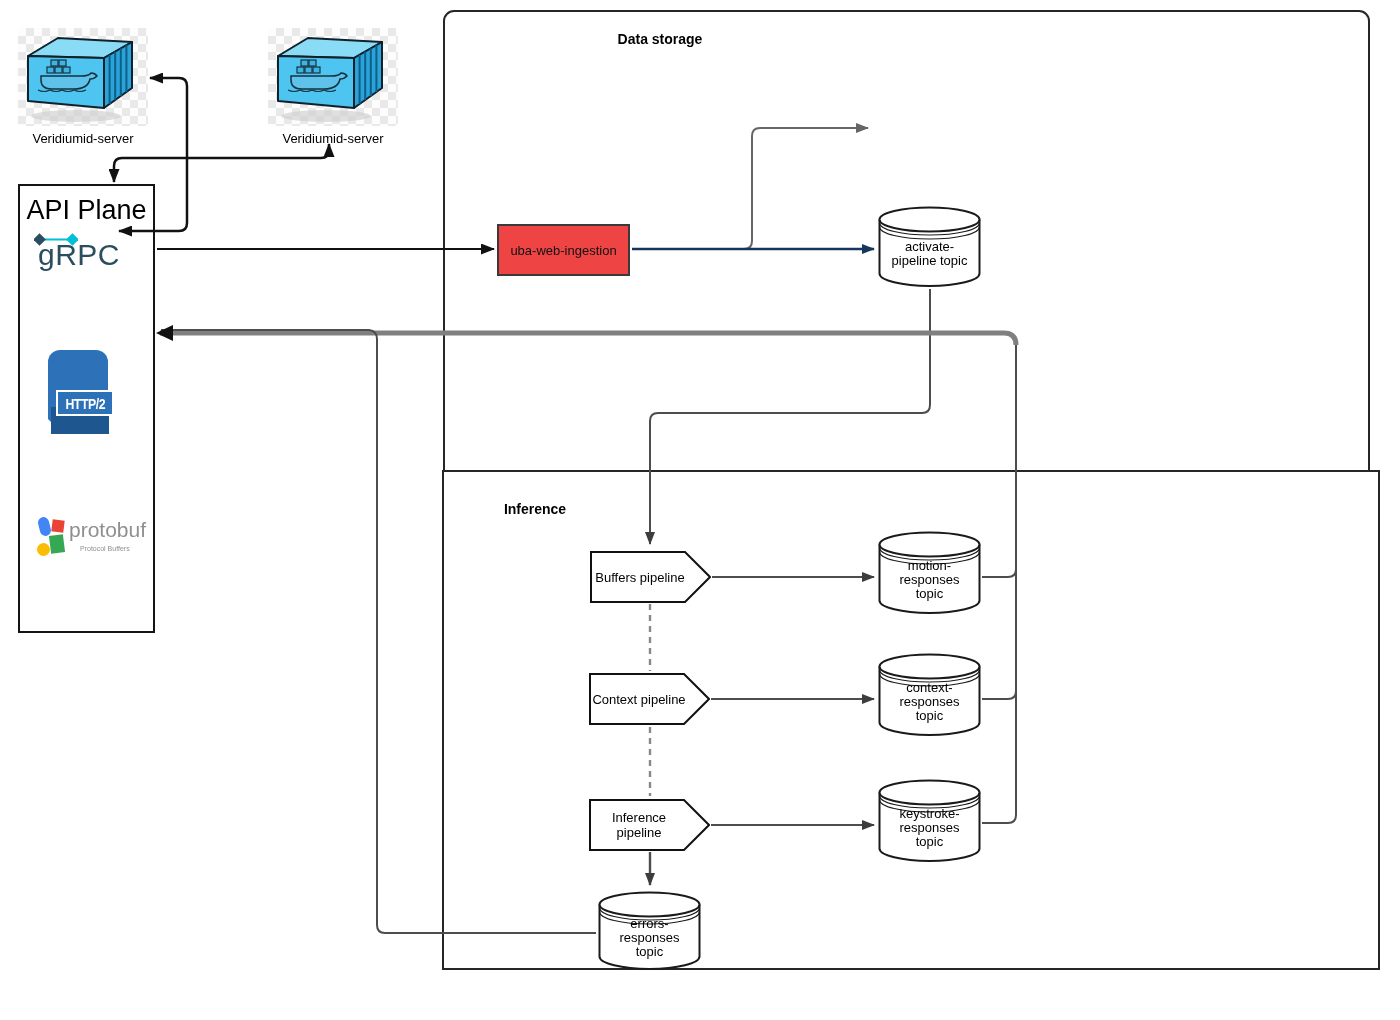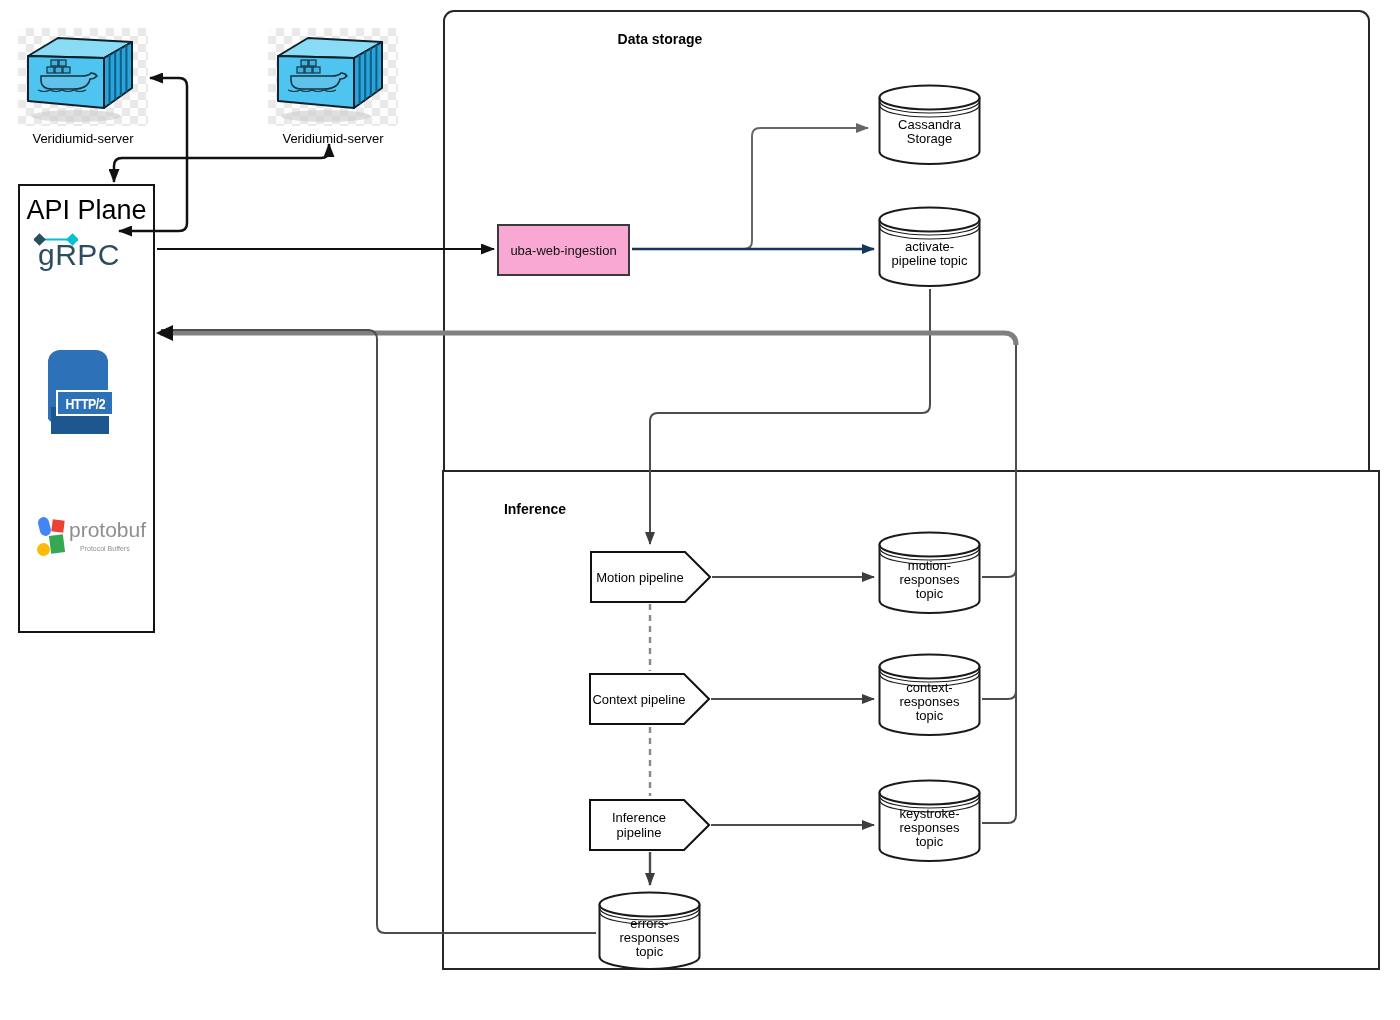--- a/index.html
+++ b/index.html
@@ -33,21 +33,21 @@
   #pb-word{position:absolute;left:35px;top:2px;font-size:21px;color:#8f8f8f;}
   #pb-sub{position:absolute;left:46px;top:29px;font-size:7px;color:#8f8f8f;}
   
   .docker-img{position:absolute;width:130px;height:98px;z-index:2;
     background-color:#fdfdfd;
     background-image:linear-gradient(45deg,#e9e9e9 25%,transparent 25%,transparent 75%,#e9e9e9 75%),
                      linear-gradient(45deg,#e9e9e9 25%,transparent 25%,transparent 75%,#e9e9e9 75%);
     background-size:16px 16px;background-position:0 0,8px 8px;}
   .node-label{position:absolute;font-size:13px;color:#000;text-align:center;z-index:2;}
   
-  .rectnode{position:absolute;border:2px solid #3a3a3a;background:#f9a8d4;box-sizing:border-box;
+  .rectnode{position:absolute;border:2px solid #3a3a3a;background:#ef4444;box-sizing:border-box;
     display:flex;align-items:center;justify-content:center;font-size:13px;z-index:2;}
   
   .cylinder{position:absolute;width:103px;z-index:2;}
   .cylinder svg{position:absolute;left:0;top:0;}
   .cyl-label{position:absolute;left:4px;right:4px;top:20px;bottom:6px;display:flex;align-items:center;justify-content:center;
     text-align:center;font-size:13px;line-height:1.1;white-space:pre-line;color:#000;}
   
   .pipeline{position:absolute;width:121px;height:52px;z-index:2;}
   .pipeline svg{position:absolute;left:0;top:0;}
   .pipe-label{position:absolute;left:0;top:0;width:100px;height:52px;display:flex;align-items:center;justify-content:center;
@@ -150,30 +150,20 @@
         <path d="M20 62 q6 3 12 0 q6 3 12 0 q6 3 12 0 q6 3 12 0" fill="none" stroke="#16323f" stroke-width="1.2"></path>
       </g>
     </svg>
   </div>
   <div class="node-label" style="left:268px;top:131px;width:130px;">Veridiumid-server</div>
 
   <div class="rectnode" style="left:497px;top:224px;width:133px;height:52px;">
     <span>uba-web-ingestion</span>
   </div>
 
-  <div class="cylinder" style="left:878px;top:84px;height:82px;">
-    <svg width="103" height="82" viewBox="0 0 103 82">
-      <path d="M1.5 13.5 V67.5 A50 12.5 0 0 0 101.5 67.5 V13.5" fill="#fff" stroke="#1a1a1a" stroke-width="2"></path>
-      <ellipse cx="51.5" cy="13.5" rx="50" ry="12" fill="#fff" stroke="#1a1a1a" stroke-width="2"></ellipse>
-      <path d="M1.5 17 A50 12 0 0 0 101.5 17" fill="none" stroke="#1a1a1a" stroke-width="1.2"></path>
-      <path d="M1.5 21 A50 12 0 0 0 101.5 21" fill="none" stroke="#1a1a1a" stroke-width="1.2"></path>
-    </svg>
-    <div class="cyl-label">Cassandra
-Storage</div>
-  </div>
 
   <div class="cylinder" style="left:878px;top:206px;height:82px;">
     <svg width="103" height="82" viewBox="0 0 103 82">
       <path d="M1.5 13.5 V67.5 A50 12.5 0 0 0 101.5 67.5 V13.5" fill="#fff" stroke="#1a1a1a" stroke-width="2"></path>
       <ellipse cx="51.5" cy="13.5" rx="50" ry="12" fill="#fff" stroke="#1a1a1a" stroke-width="2"></ellipse>
       <path d="M1.5 17 A50 12 0 0 0 101.5 17" fill="none" stroke="#1a1a1a" stroke-width="1.2"></path>
       <path d="M1.5 21 A50 12 0 0 0 101.5 21" fill="none" stroke="#1a1a1a" stroke-width="1.2"></path>
     </svg>
     <div class="cyl-label">activate-
 pipeline topic</div>
@@ -224,21 +214,21 @@
     </svg>
     <div class="cyl-label">errors-
 responses
 topic</div>
   </div>
 
   <div class="pipeline" style="left:590px;top:551px;">
     <svg width="121" height="52" viewBox="0 0 121 52">
       <polygon points="1,1 95,1 120,26 95,51 1,51" fill="#fff" stroke="#111" stroke-width="2"></polygon>
     </svg>
-    <div class="pipe-label">Motion pipeline</div>
+    <div class="pipe-label">Buffers pipeline</div>
   </div>
 
   <div class="pipeline" style="left:589px;top:673px;padding-left:16px;">
     <svg width="121" height="52" viewBox="0 0 121 52">
       <polygon points="1,1 95,1 120,26 95,51 1,51" fill="#fff" stroke="#111" stroke-width="2"></polygon>
     </svg>
     <div class="pipe-label">Context pipeline</div>
   </div>
 
   <div class="pipeline" style="left:589px;top:799px;">

